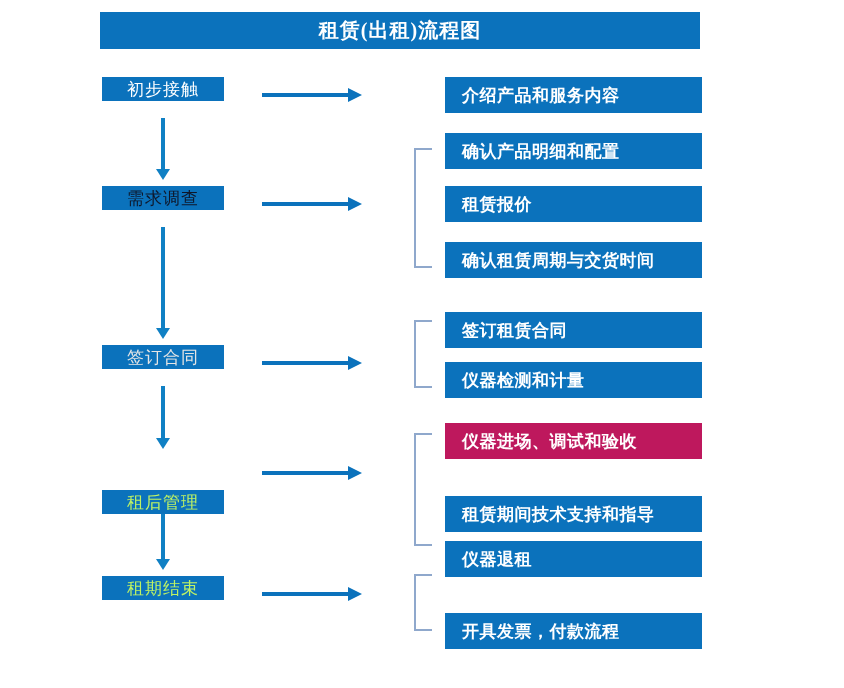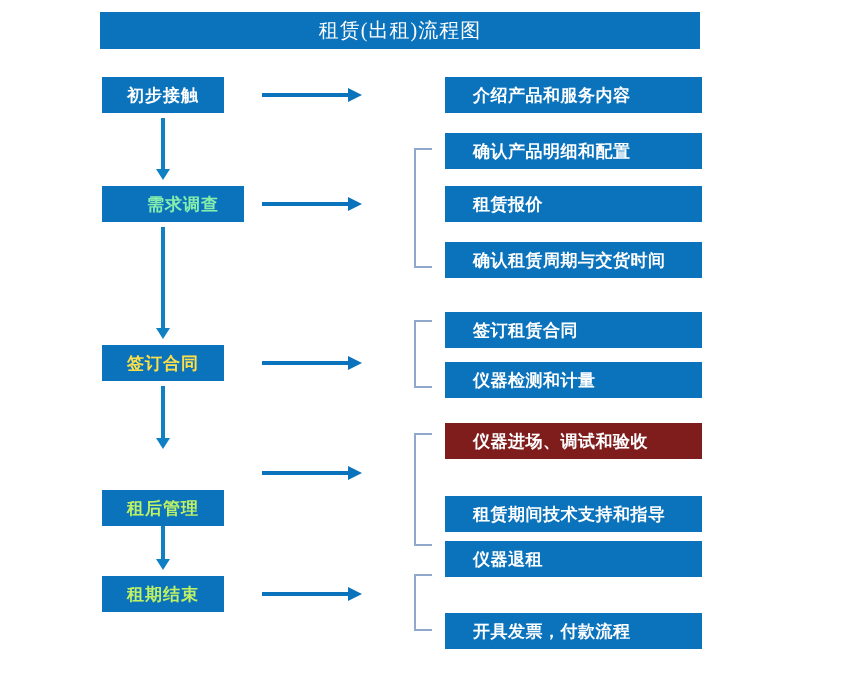--- a/index.html
+++ b/index.html
@@ -25,53 +25,53 @@
     left: 100px;
     top: 12px;
     width: 600px;
     height: 37px;
     background: #0B72BC;
     color: #ffffff;
     display: flex;
     align-items: center;
     justify-content: center;
     font-size: 20px;
-    font-weight: normal;
+    font-weight: bold;
     letter-spacing: 1px;
   }
 
   
   .stage-box {
     position: absolute;
     left: 102px;
     width: 122px;
-    height: 36px;
+    height: 24px;
     background: #0B72BC;
     color: #ffffff;
     display: flex;
     align-items: center;
     justify-content: center;
     font-size: 17px;
-    font-weight: bold;
+    font-weight: normal;
     letter-spacing: 1px;
   }
 
   
   .detail-box {
     position: absolute;
     left: 445px;
     width: 257px;
     height: 36px;
     background: #0B72BC;
     color: #ffffff;
     display: flex;
     align-items: center;
     font-size: 17px;
     font-weight: bold;
-    padding-left: 28px;
+    padding-left: 17px;
     box-sizing: border-box;
     letter-spacing: 0.5px;
   }
 
   
   .h-arrow {
     position: absolute;
     left: 262px;
     width: 100px;
     height: 14px;
@@ -171,29 +171,29 @@
       </div>
       <div class="h-arrow" style="top: 466px;">
         <div class="shaft" style="background: rgb(11, 114, 188);"></div>
         <div class="head" style="border-left-color: rgb(11, 114, 188);"></div>
       </div>
       <div class="h-arrow" style="top: 587px;">
         <div class="shaft" style="background: rgb(11, 114, 188);"></div>
         <div class="head" style="border-left-color: rgb(11, 114, 188);"></div>
       </div>
       <div class="stage-box" style="top: 77px; background: rgb(11, 114, 188); color: rgb(255, 255, 255);">初步接触</div>
-      <div class="stage-box" style="top: 186px; background: rgb(11, 114, 188); color: #86efac; padding-left: 20px;">需求调查</div>
-      <div class="stage-box" style="top: 345px; background: rgb(11, 114, 188); color: #fde047;">签订合同</div>
+      <div class="stage-box" style="top: 186px; background: rgb(11, 114, 188); color: #0f172a;">需求调查</div>
+      <div class="stage-box" style="top: 345px; background: rgb(11, 114, 188); color: #e5e5e5;">签订合同</div>
       <div class="stage-box" style="top: 455px; background: rgb(11, 114, 188); color: #bef264; margin-top: 35px;">租后管理</div>
       <div class="stage-box" style="top: 576px; background: rgb(11, 114, 188); color: #bef264;">租期结束</div>
       <div class="detail-box" style="top: 77px; background: rgb(11, 114, 188); color: rgb(255, 255, 255);">介绍产品和服务内容</div>
       <div class="detail-box" style="top: 133px; background: rgb(11, 114, 188); color: rgb(255, 255, 255);">确认产品明细和配置</div>
       <div class="detail-box" style="top: 186px; background: rgb(11, 114, 188); color: rgb(255, 255, 255);">租赁报价</div>
       <div class="detail-box" style="top: 242px; background: rgb(11, 114, 188); color: rgb(255, 255, 255);">确认租赁周期与交货时间</div>
       <div class="detail-box" style="top: 312px; background: rgb(11, 114, 188); color: rgb(255, 255, 255);">签订租赁合同</div>
       <div class="detail-box" style="top: 362px; background: rgb(11, 114, 188); color: rgb(255, 255, 255);">仪器检测和计量</div>
-      <div class="detail-box" style="top: 423px; background: #7f1d1d; color: rgb(255, 255, 255);">仪器进场、调试和验收</div>
+      <div class="detail-box" style="top: 423px; background: #be185d; color: rgb(255, 255, 255);">仪器进场、调试和验收</div>
       <div class="detail-box" style="top: 496px; background: rgb(11, 114, 188); color: rgb(255, 255, 255);">租赁期间技术支持和指导</div>
       <div class="detail-box" style="top: 541px; background: rgb(11, 114, 188); color: rgb(255, 255, 255);">仪器退租</div>
       <div class="detail-box" style="top: 613px; background: rgb(11, 114, 188); color: rgb(255, 255, 255);">开具发票，付款流程</div>
     </div>
 
 </div>
 
 </body></html>

